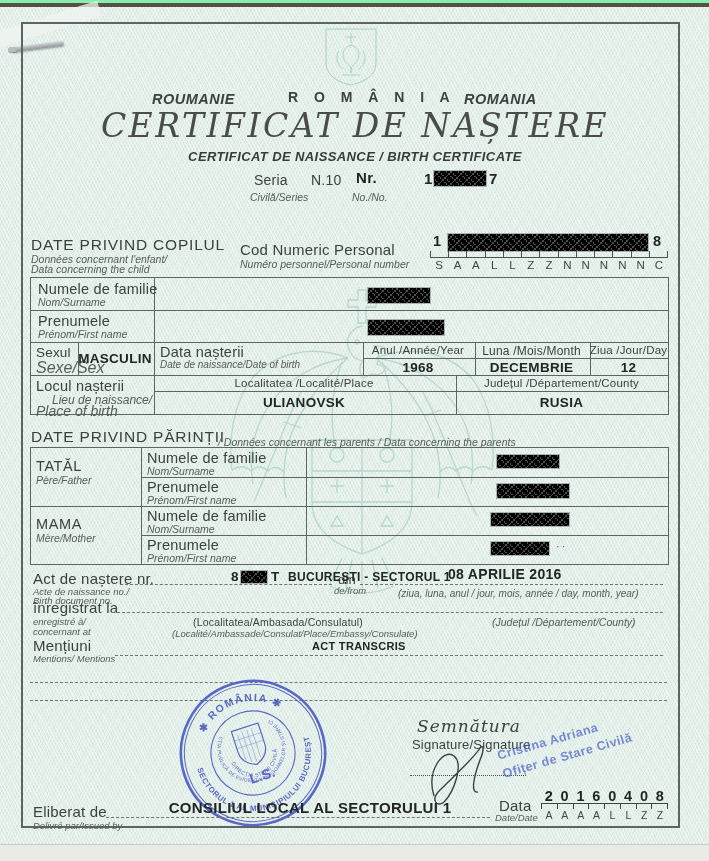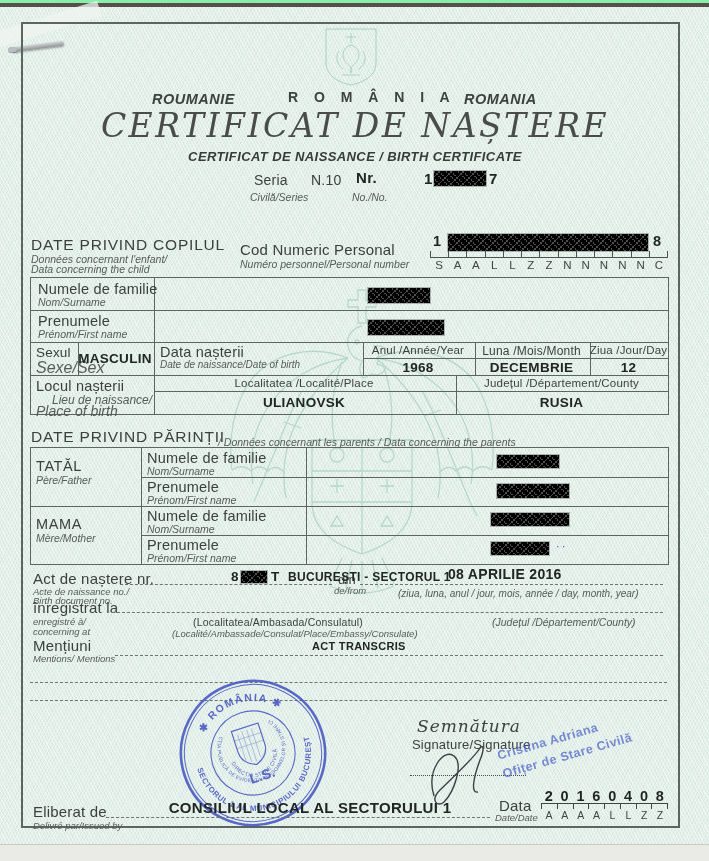--- a/index.html
+++ b/index.html
@@ -223,21 +223,21 @@
   <span class="abs redact" style="left:241px;top:571px;width:26px;height:12px"></span>
   <span class="abs val" style="left:271px;top:569px">T</span>
   <span class="abs lbl" style="left:338px;top:572px;font-size:13px">din</span>
   <span class="abs sub sub-sm" style="left:334px;top:585px">de/from</span>
   <div class="abs dash" style="left:360px;top:584px;width:303px"></div>
   <span class="abs val" style="left:448px;top:566px;font-size:14px">08 APRILIE 2016</span>
   <span class="abs sub" style="left:398px;top:588px;font-size:10px">(ziua, luna, anul / jour, mois, année / day, month, year)</span>
 
   <span class="abs lbl" style="left:33px;top:599px;font-size:15px">înregistrat la</span>
   <span class="abs sub sub-sm" style="left:33px;top:616px">enregistré à/</span>
-  <span class="abs sub sub-sm" style="left:33px;top:626px">concerning at</span>
+  <span class="abs sub sub-sm" style="left:33px;top:626px">concernant at</span>
   <div class="abs dash" style="left:112px;top:612px;width:551px"></div>
   <span class="abs val" style="left:288px;top:570px;font-size:12px">BUCUREȘTI - SECTORUL 1</span>
   <span class="abs lbl" style="left:193px;top:616px;font-size:10.5px">(Localitatea/Ambasada/Consulatul)</span>
   <span class="abs sub sub-sm" style="left:172px;top:628px">(Localité/Ambassade/Consulat/Place/Embassy/Consulate)</span>
   <span class="abs sub" style="left:492px;top:616px;font-size:10.5px">(Județul /Département/County)</span>
 
   <span class="abs lbl" style="left:33px;top:637px;font-size:15px">Mențiuni</span>
   <span class="abs sub sub-sm" style="left:33px;top:653px">Mentions/ Mentions</span>
   <span class="abs val" style="left:312px;top:640px;font-size:11px">ACT TRANSCRIS</span>
   <div class="abs dash" style="left:115px;top:655px;width:548px"></div>

